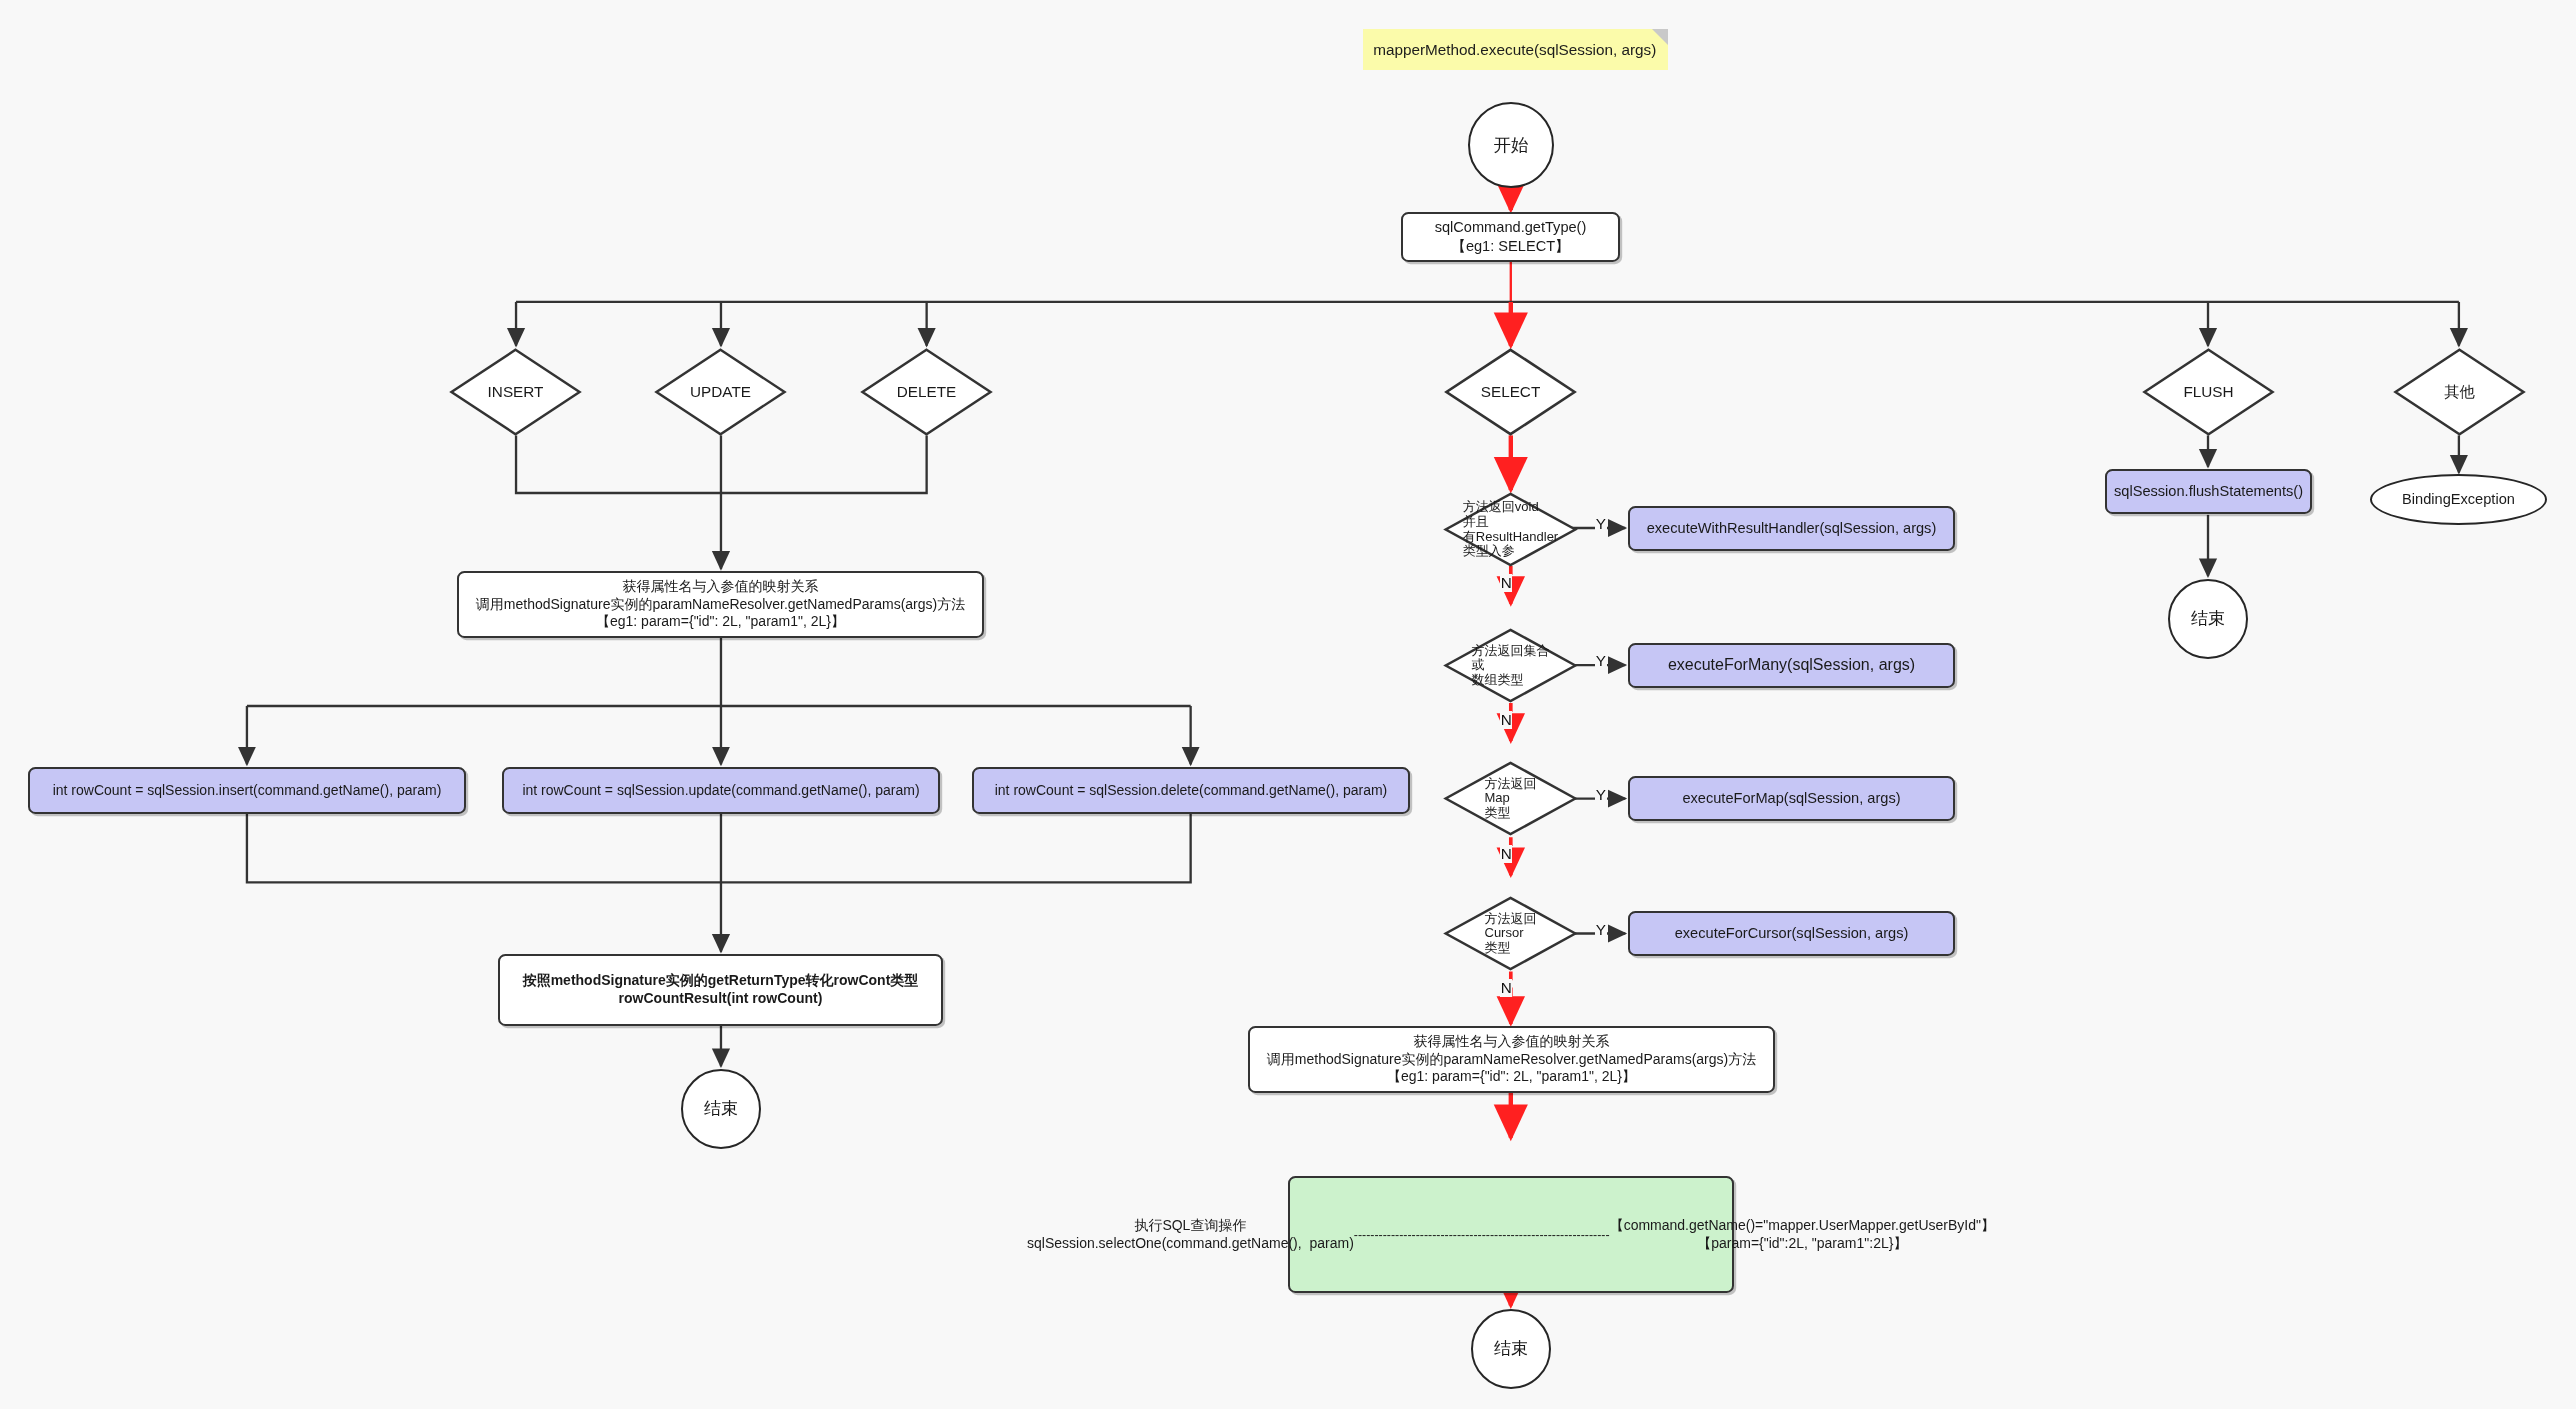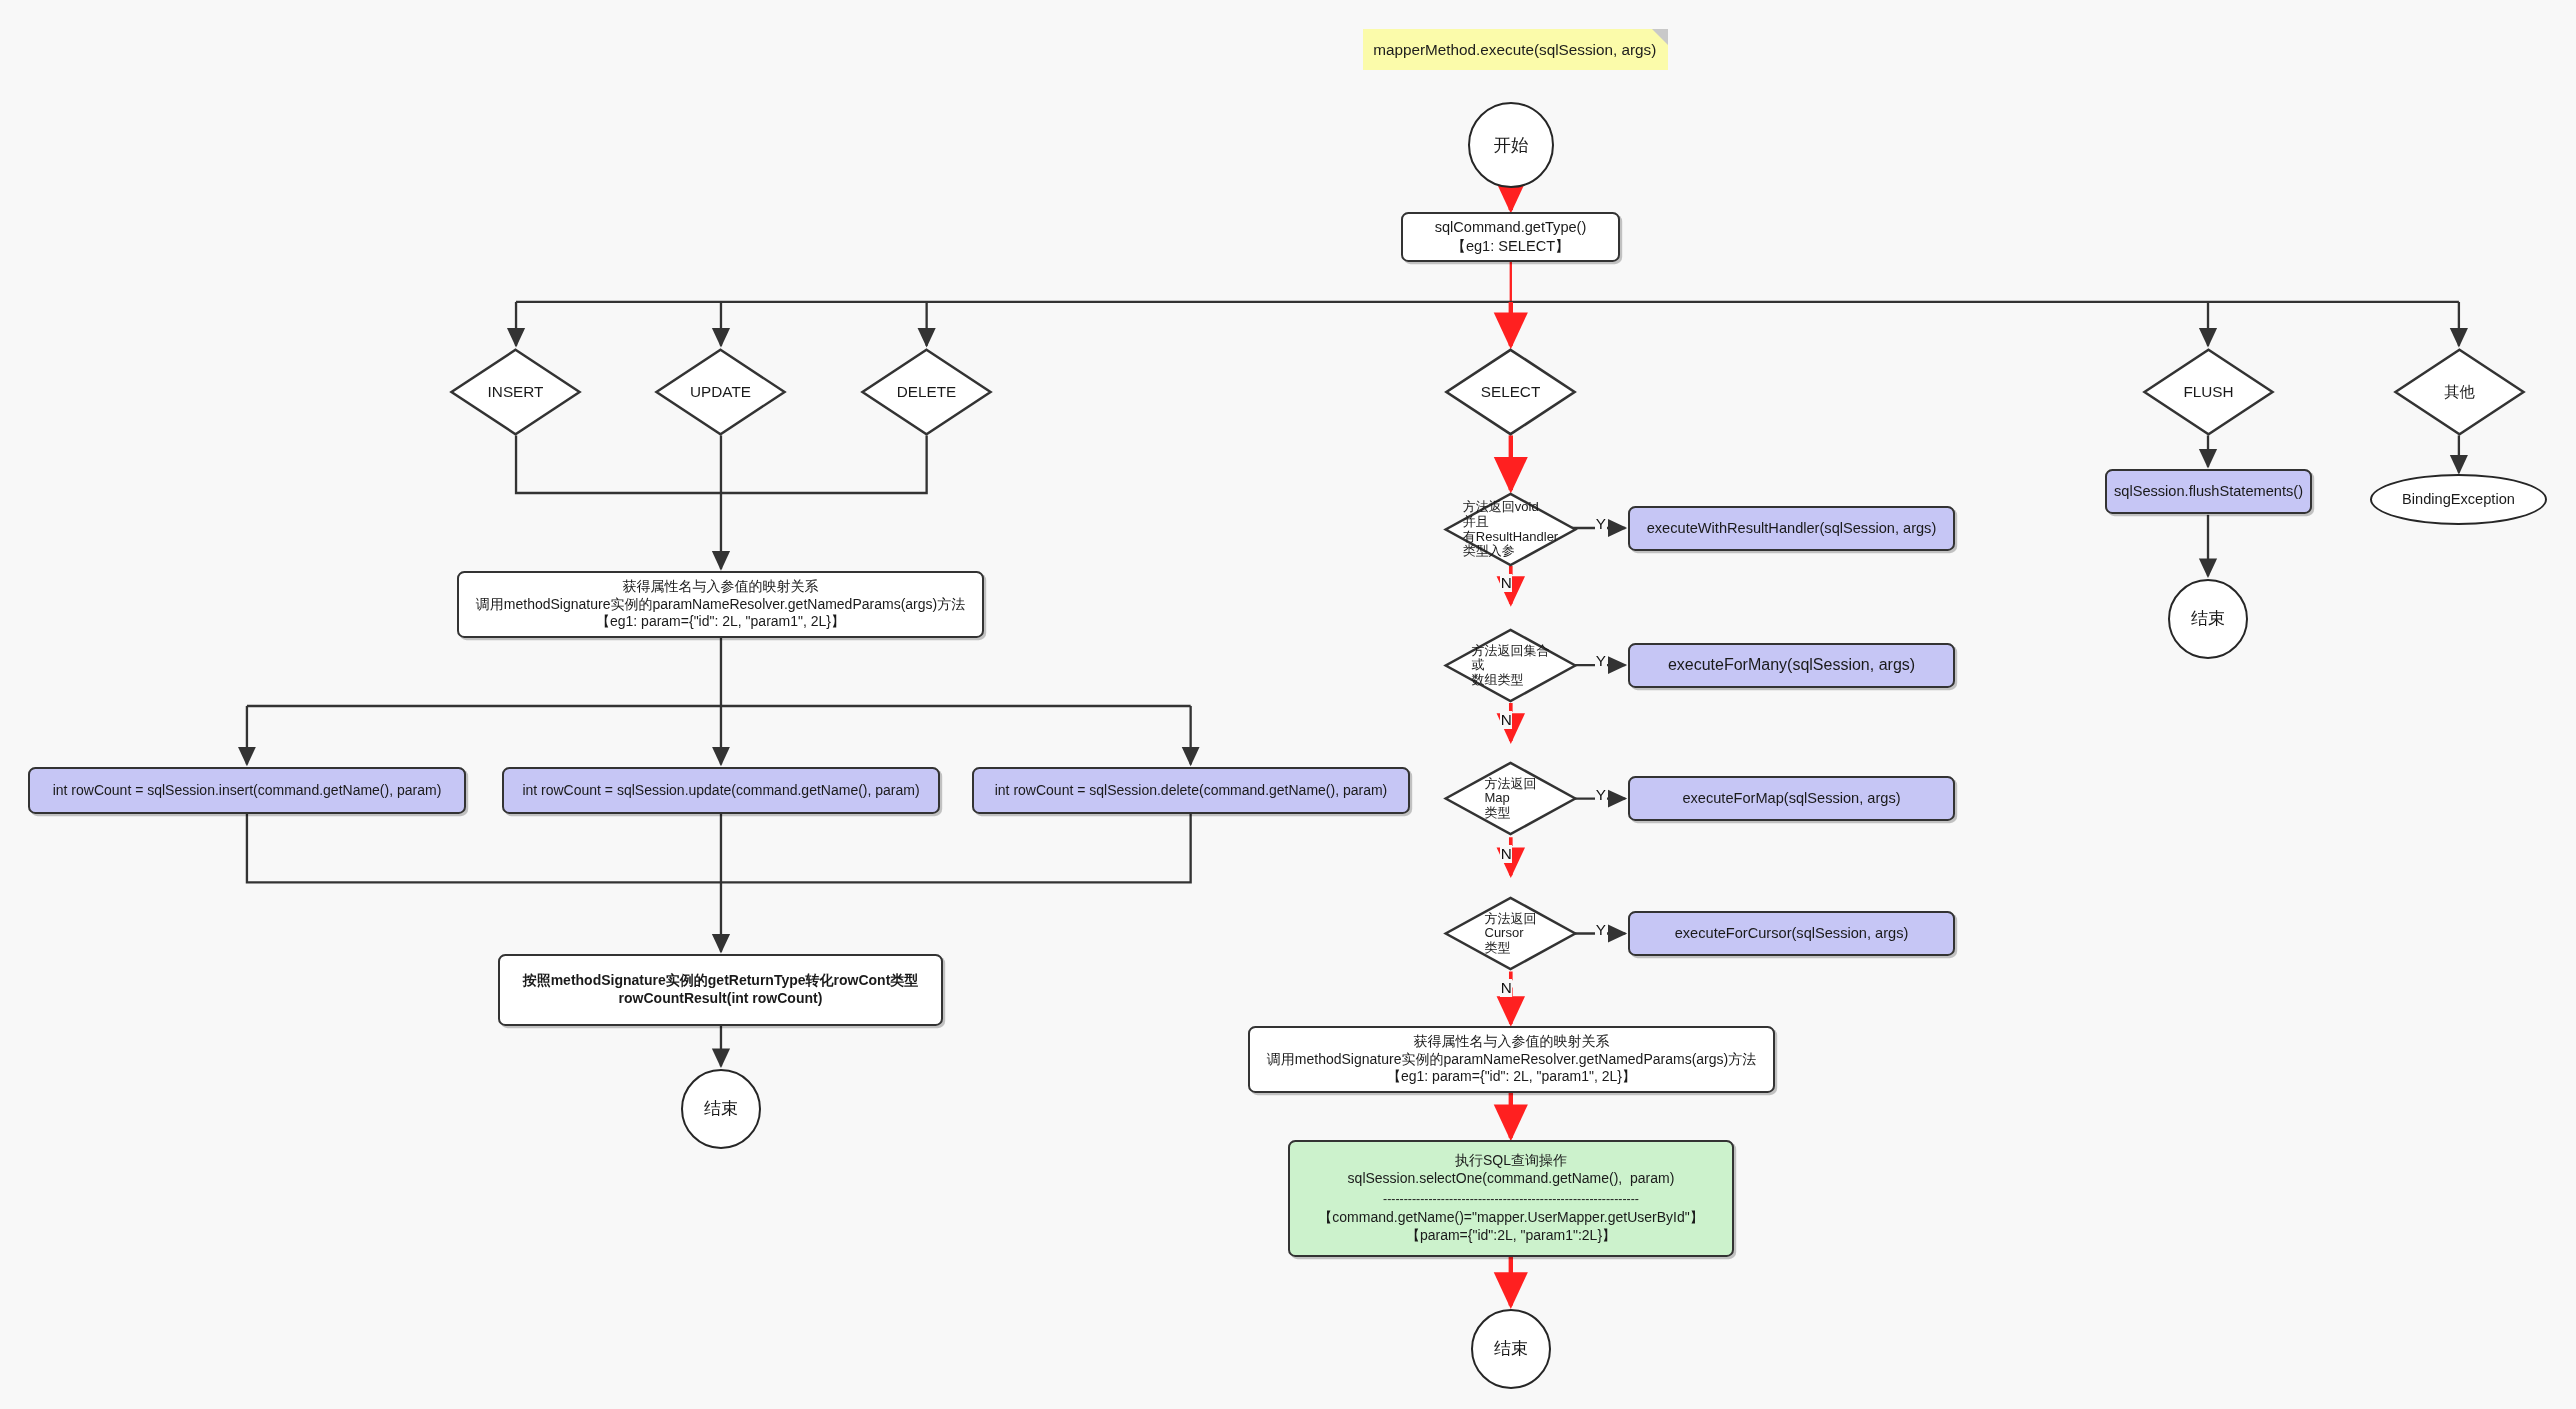--- a/index.html
+++ b/index.html
@@ -254,21 +254,21 @@
   <div class="node rect purple" style="left:1628px;top:911px;width:327px;height:45px;font-size:14.6px;">
     <span class="txt">executeForCursor(sqlSession, args)</span>
   </div>
 
   <div class="node rect" style="left:1248px;top:1026px;width:527px;height:67px;font-size:14px;">
     <span class="txt">获得属性名与入参值的映射关系
 调用methodSignature实例的paramNameResolver.getNamedParams(args)方法
 【eg1: param={"id": 2L, "param1", 2L}】</span>
   </div>
 
-  <div class="node rect green" style="left:1288px;top:1140px;width:446px;height:117px;font-size:14px;flex-direction:column;justify-content:center;">
+  <div class="node rect green" style="left:1288px;top:1176px;width:446px;height:117px;font-size:14px;flex-direction:row;justify-content:center;">
     <span class="txt">执行SQL查询操作
 sqlSession.selectOne(command.getName(),  param)</span>
     <span class="txt" style="font-size:12.4px;line-height:1.0;margin:5.1px 0 2.9px;">--------------------------------------------------------------</span>
     <span class="txt">【command.getName()="mapper.UserMapper.getUserById"】
 【param={"id":2L, "param1":2L}】</span>
   </div>
 
   <div class="node circle" style="left:1471px;top:1309px;width:80px;height:80px;font-size:17px;">
     <span class="txt">结束</span>
   </div>

